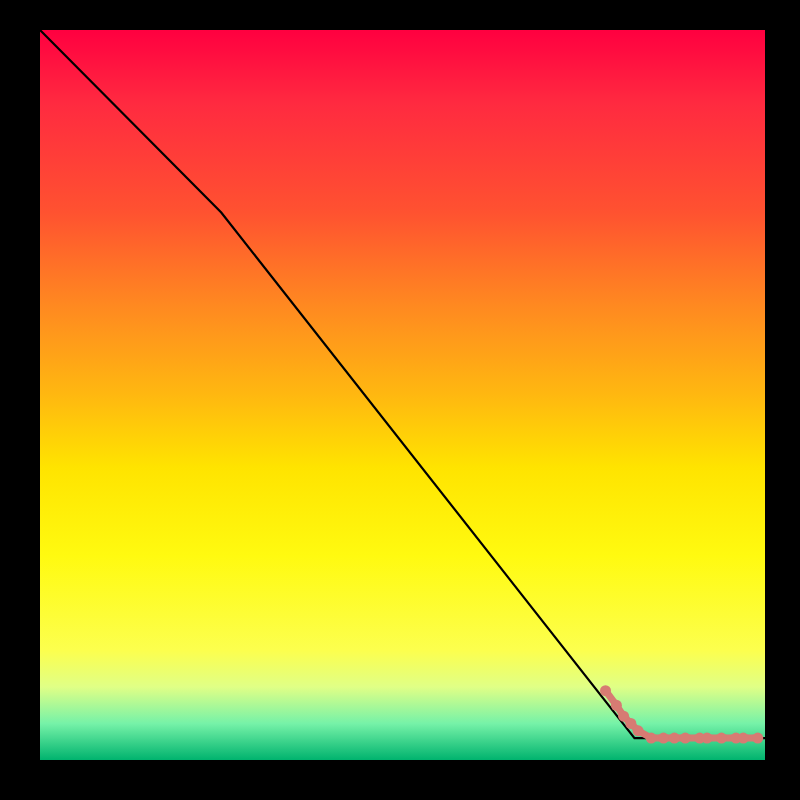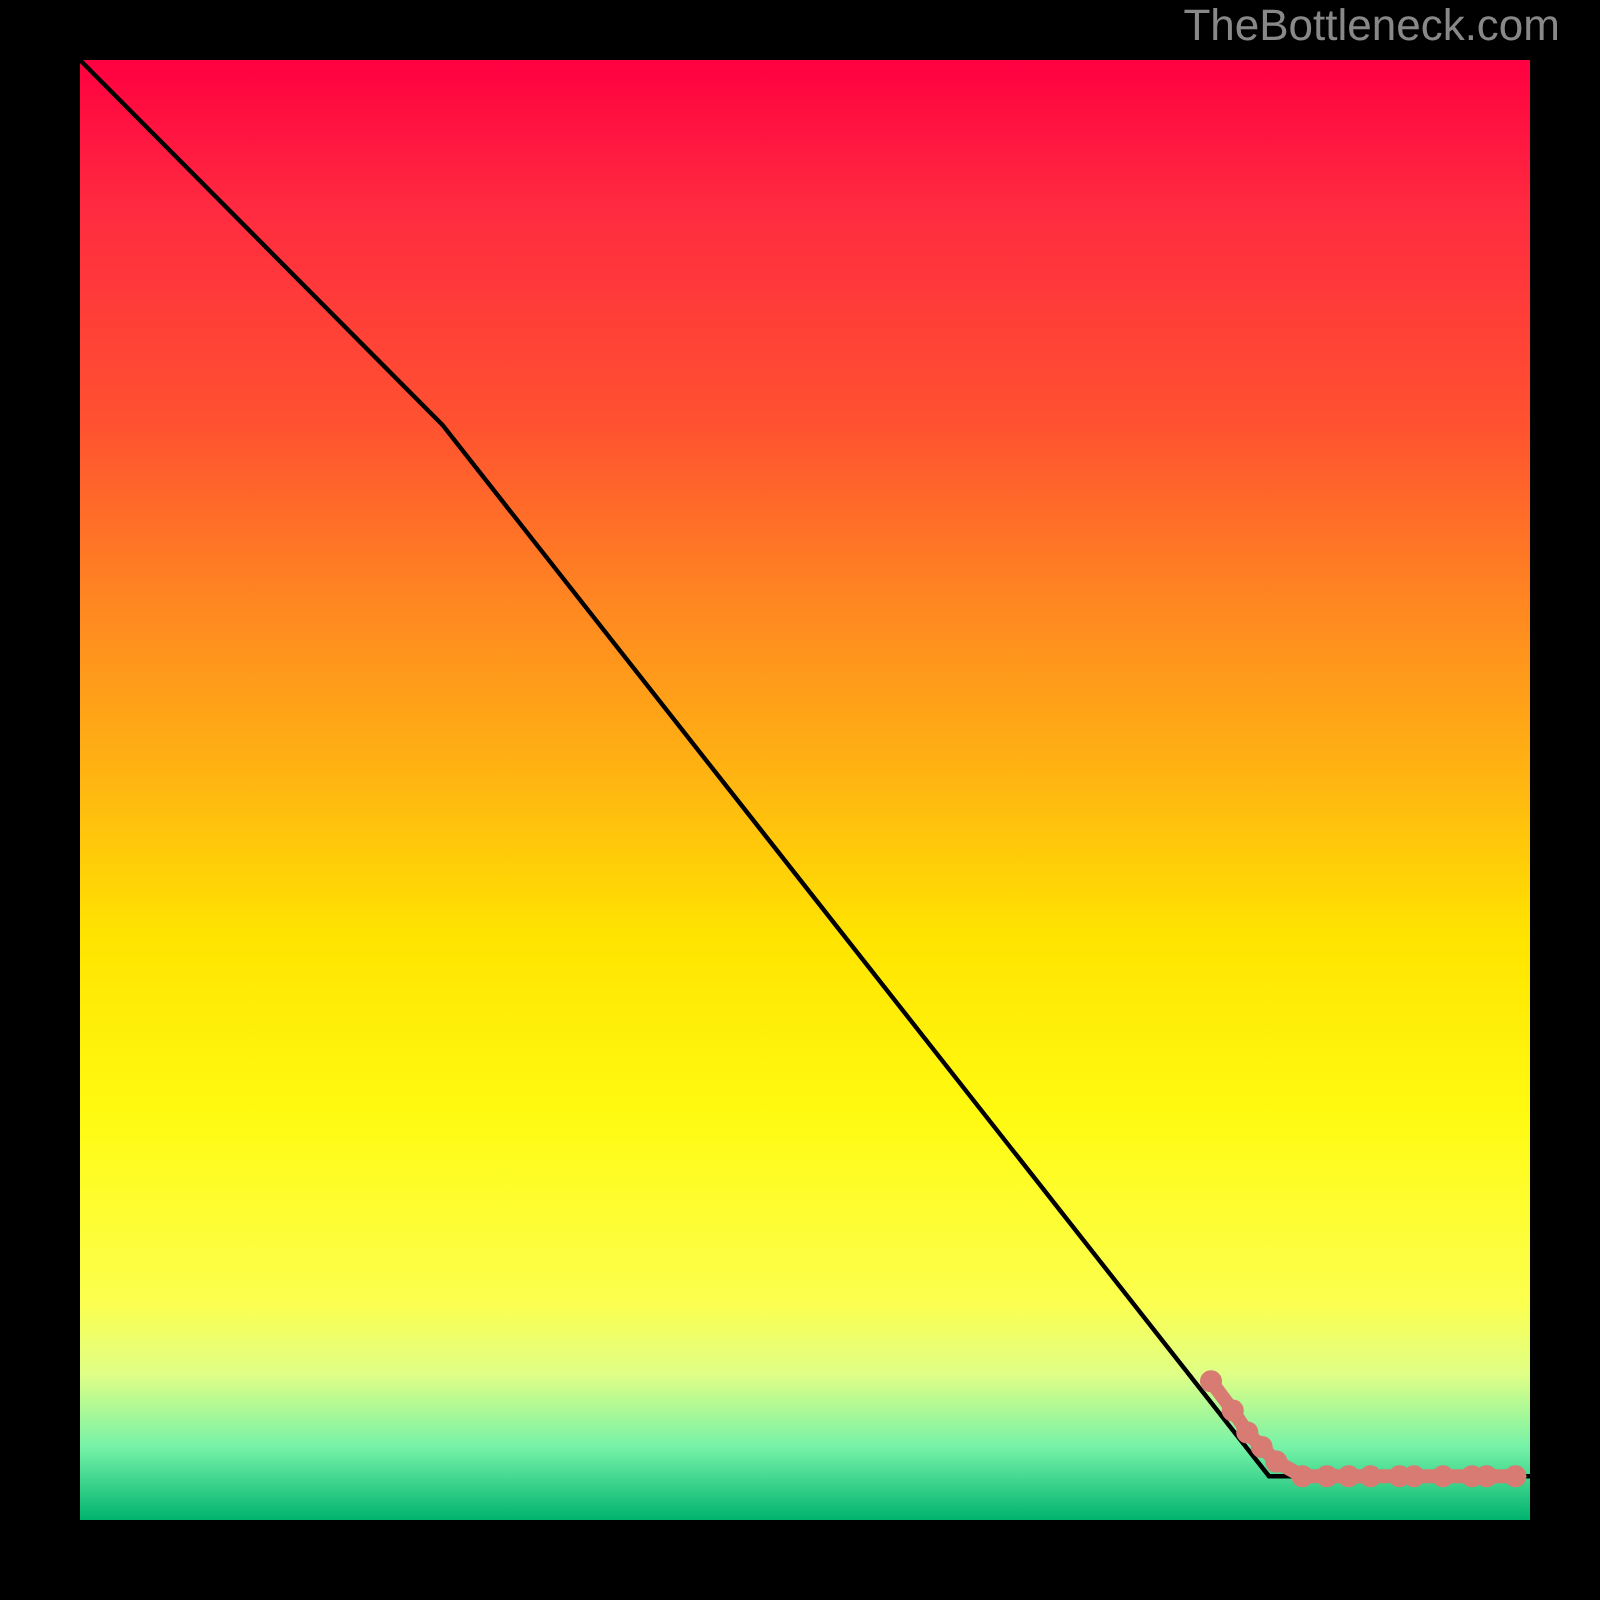--- a/index.html
+++ b/index.html
@@ -69,21 +69,20 @@
     stroke: #d77b73;
     stroke-width: 7;
     stroke-linecap: round;
   }
 </style>
 </head>
 <body>
 
 <div class="wrapper">
 
-  <div class="attribution">TheBottleneck.com</div>
 
   <div class="plot-area"></div>
 
   <svg class="overlay" viewBox="0 0 725 730" preserveAspectRatio="none">
     <path id="curve-path" class="curve" d="M0 0 L181.25 182.5 L594.5 708.1 L725 708.1 "></path>
     <g id="dots-group">
         <path d="M565.5 660.65 L576.375 675.25 L583.625 686.2 L590.875 693.5 L598.125 700.8 L611.175 708.1 L623.5 708.1 L634.375 708.1 L645.25 708.1 L659.75 708.1 L667 708.1 L681.5 708.1 L696 708.1 L703.25 708.1 L717.75 708.1 " class="dot-path"></path>
         <circle cx="565.5" cy="660.65" r="5.5" class="dot"></circle>
         <circle cx="576.375" cy="675.25" r="5.5" class="dot"></circle>
         <circle cx="583.625" cy="686.2" r="5.5" class="dot"></circle>

